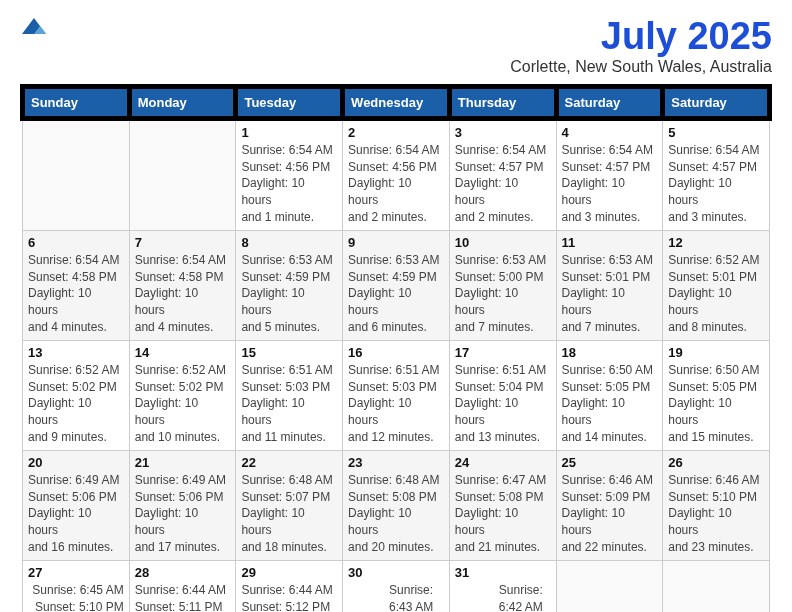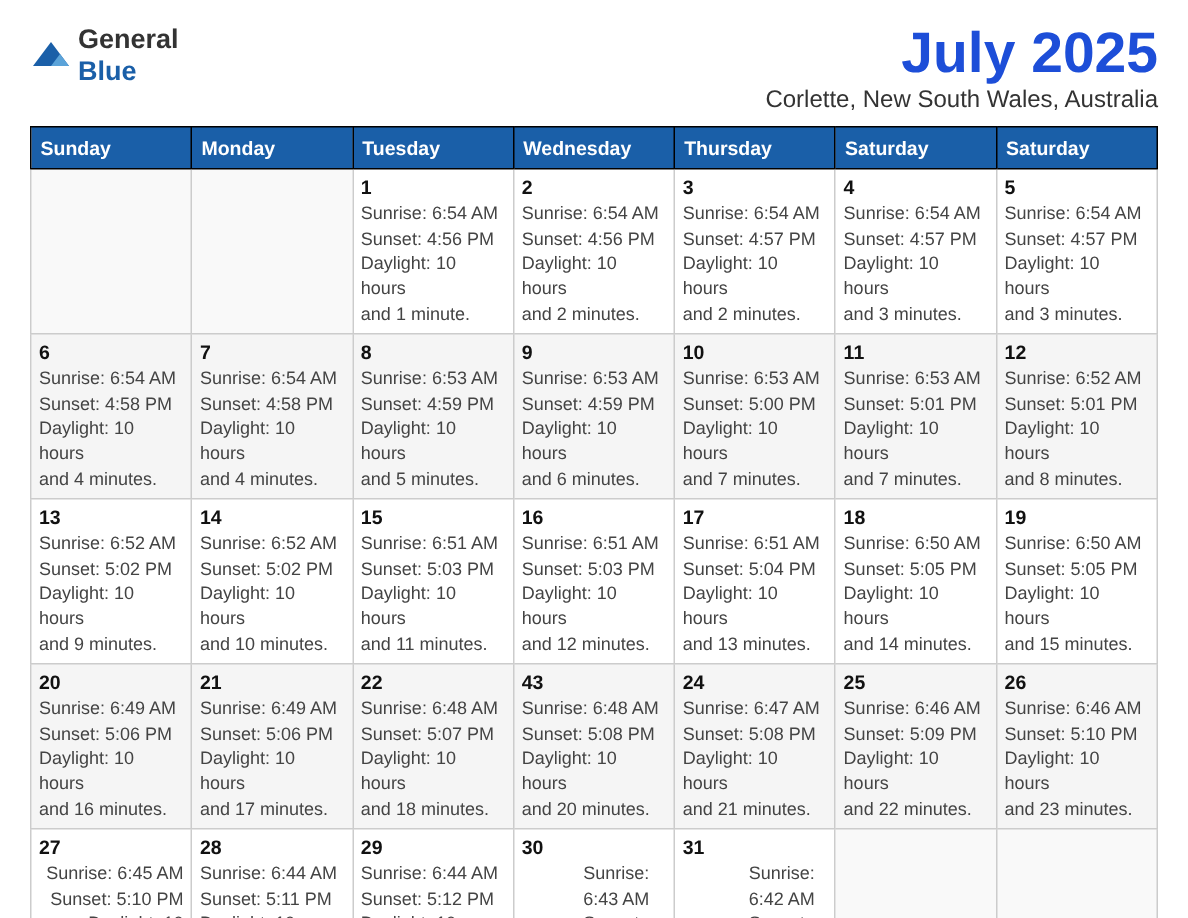--- a/index.html
+++ b/index.html
@@ -45,21 +45,21 @@
       margin-top: 8px;
       table-layout: fixed;
     }
     thead th {
       background: #1a5fa8;
       color: #fff;
       text-align: left;
       padding: 6px 6px;
       font-size: 13px;
       font-weight: bold;
-      border: 1px solid #000000;
+      border: 5px solid #000000;
     }
     tbody td {
       border: 1px solid #ccc;
       vertical-align: top;
       padding: 4px 5px;
       font-size: 10.5px;
       color: #333;
       height: 80px;
       background: #fff;
     }
@@ -84,24 +84,20 @@
   </style>
 </head>
 <body>
 
 <div class="header-top">
   <div class="logo">
     <svg class="logo-icon" viewBox="0 0 28 22" xmlns="http://www.w3.org/2000/svg">
       <polygon points="14,2 26,18 2,18" fill="#1a5fa8"></polygon>
       <polygon points="20,10 26,18 14,18" fill="#5ba3d9"></polygon>
     </svg>
-    <div>
-      <span style="font-size:18px;font-weight:bold;color:#333;">General</span><br>
-      <span style="font-size:18px;font-weight:bold;color:#1a5fa8;">Blue</span>
-    </div>
   </div>
   <div class="title-block">
     <div class="calendar-title">July 2025</div>
     <div class="calendar-subtitle">Corlette, New South Wales, Australia</div>
   </div>
 </div>
 
 <table>
   <thead>
     <tr>
@@ -272,21 +268,21 @@
 and 17 minutes.</div>
         </td>
         <td>
           <span class="day-num">22</span>
           <div class="day-info" style="white-space: pre-line;">Sunrise: 6:48 AM
 Sunset: 5:07 PM
 Daylight: 10 hours
 and 18 minutes.</div>
         </td>
         <td>
-          <span class="day-num">43</span>
+          <span class="day-num">23</span>
           <div class="day-info" style="white-space: pre-line;">Sunrise: 6:48 AM
 Sunset: 5:08 PM
 Daylight: 10 hours
 and 20 minutes.</div>
         </td>
         <td>
           <span class="day-num">24</span>
           <div class="day-info" style="white-space: pre-line;">Sunrise: 6:47 AM
 Sunset: 5:08 PM
 Daylight: 10 hours

